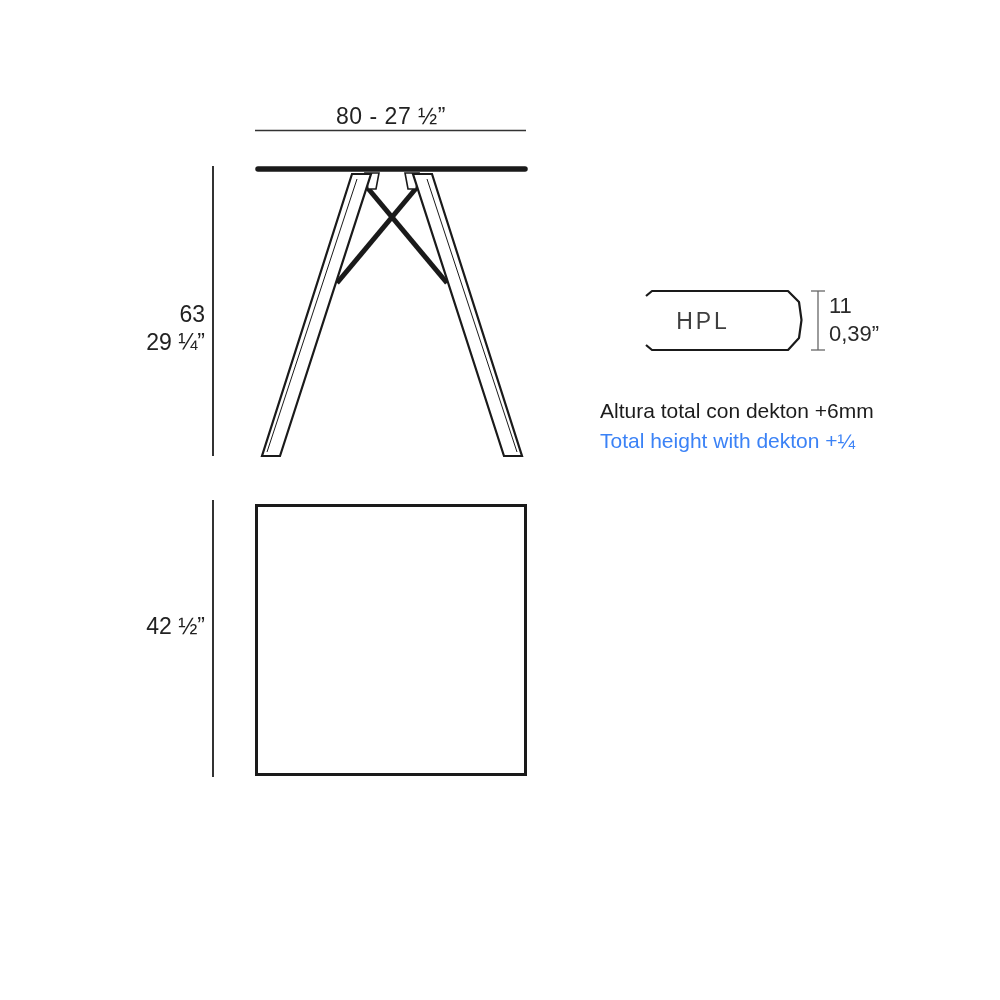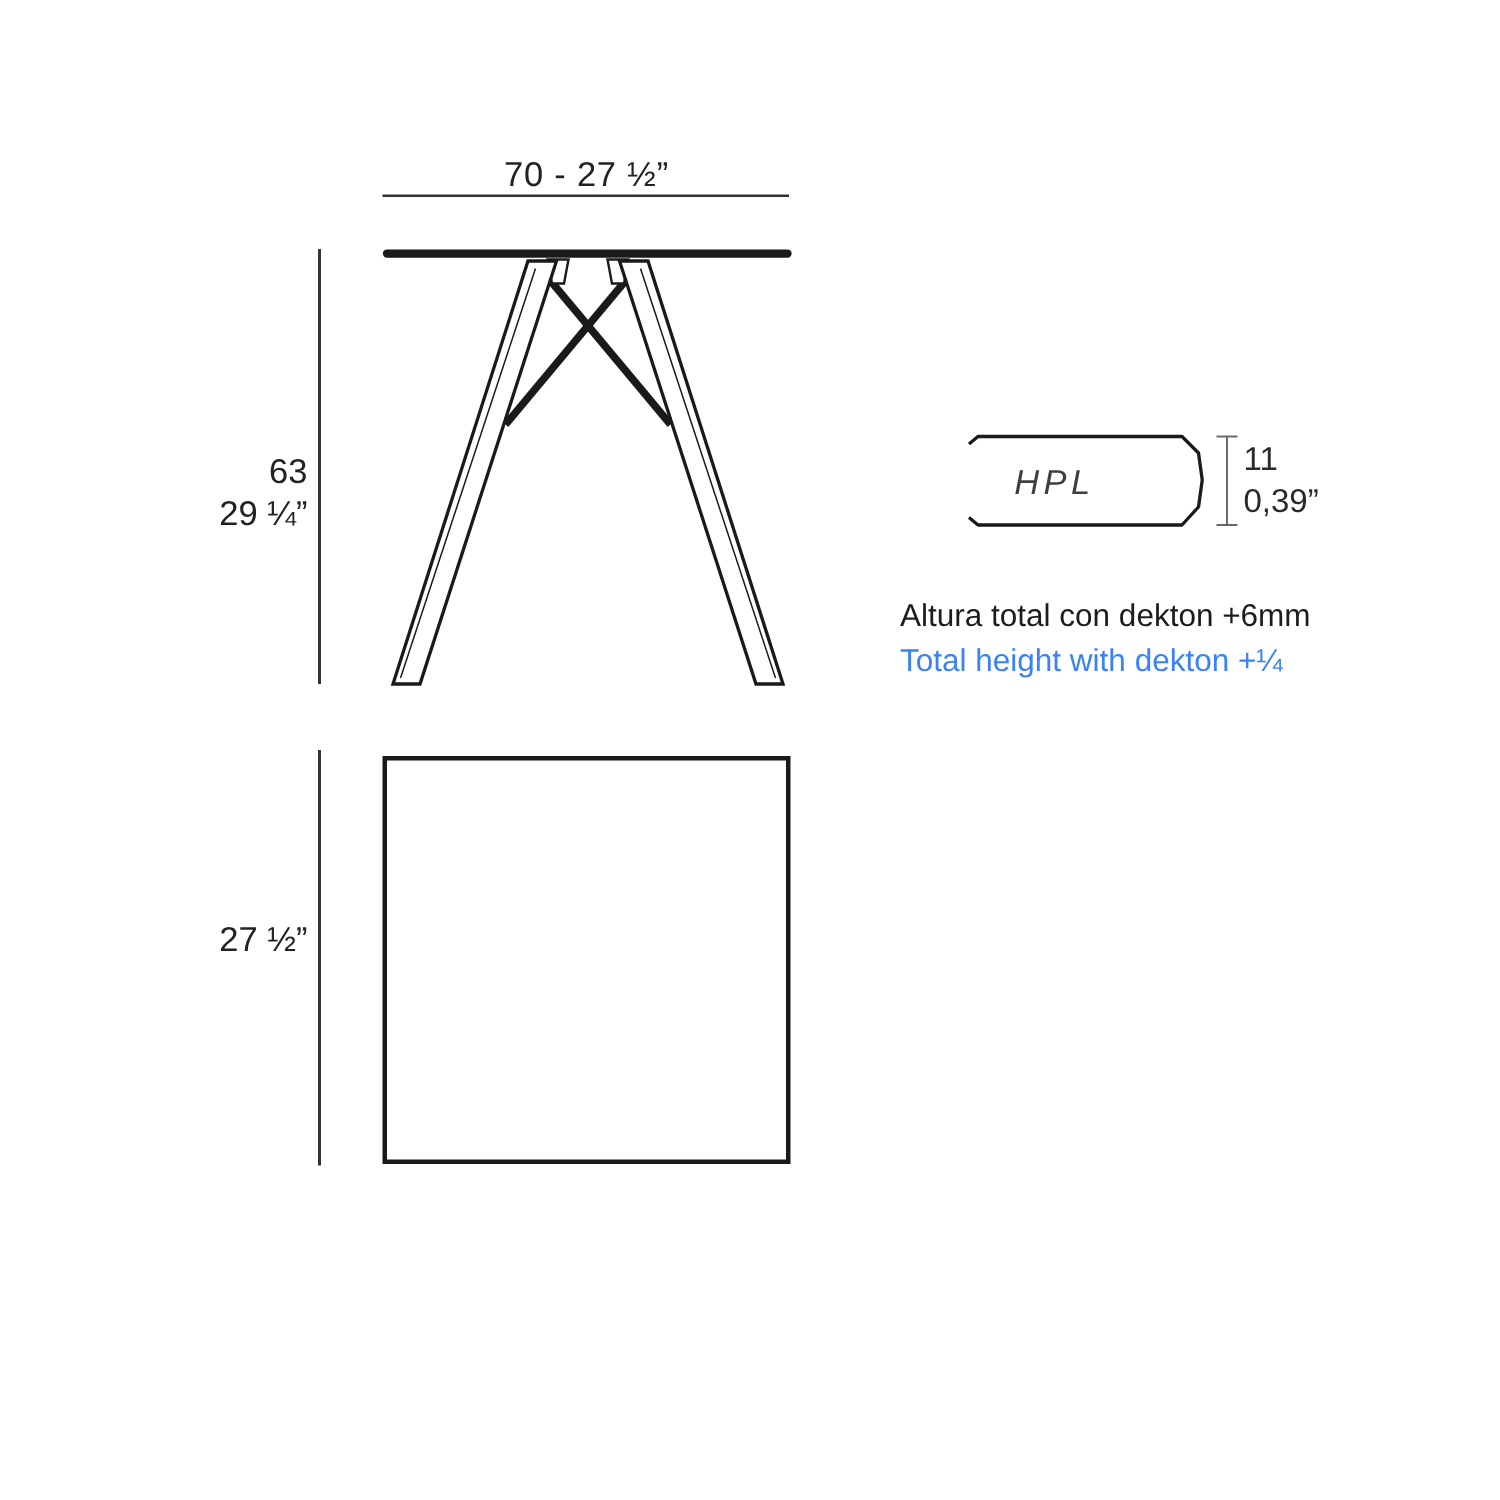--- a/index.html
+++ b/index.html
@@ -52,21 +52,20 @@
     width: 155px;
   }
   #hpl-label {
     left: 646px;
     top: 308px;
     width: 114px;
     text-align: center;
     font-size: 23px;
     letter-spacing: 3px;
     color: #3f3f3f;
-    font-style: italic;
   }
   #thickness-label {
     left: 829px;
     top: 292px;
     font-size: 22px;
     line-height: 28px;
     color: #2a2a2a;
   }
   #note-block {
     left: 600px;
@@ -124,37 +123,37 @@
       <line x1="818" y1="291" x2="818" y2="350" stroke="#666666" stroke-width="1.3"></line>
       <line x1="811" y1="291" x2="825" y2="291" stroke="#666666" stroke-width="1.3"></line>
       <line x1="811" y1="350" x2="825" y2="350" stroke="#666666" stroke-width="1.3"></line>
     </g>
 
     <rect x="256.5" y="505.5" width="269" height="269" fill="#ffffff" stroke="#1a1a1a" stroke-width="3"></rect>
 
     <line x1="213" y1="500" x2="213" y2="777" stroke="#333333" stroke-width="2"></line>
   </svg>
 
-  <div class="txt dim-label" id="top-dim-label">70 - 27 ½”</div>
+  <div class="txt dim-label" id="top-dim-label">80 - 27 ½”</div>
 
   <div class="txt dim-label-block" id="side-height-label">
     <div>63</div>
     <div>29 ¼”</div>
   </div>
 
   <div class="txt" id="hpl-label">HPL</div>
 
   <div class="txt" id="thickness-label">
     <div>11</div>
     <div>0,39”</div>
   </div>
 
   <div class="txt" id="note-block">
     <div id="note-line1">Altura total con dekton +6mm</div>
     <div id="note-line2">Total height with dekton +¼</div>
   </div>
 
   <div class="txt dim-label-block" id="topview-width-label">
-    <div>27 ½”</div>
+    <div>42 ½”</div>
   </div>
 
 
 </div>
 
 </body></html>

